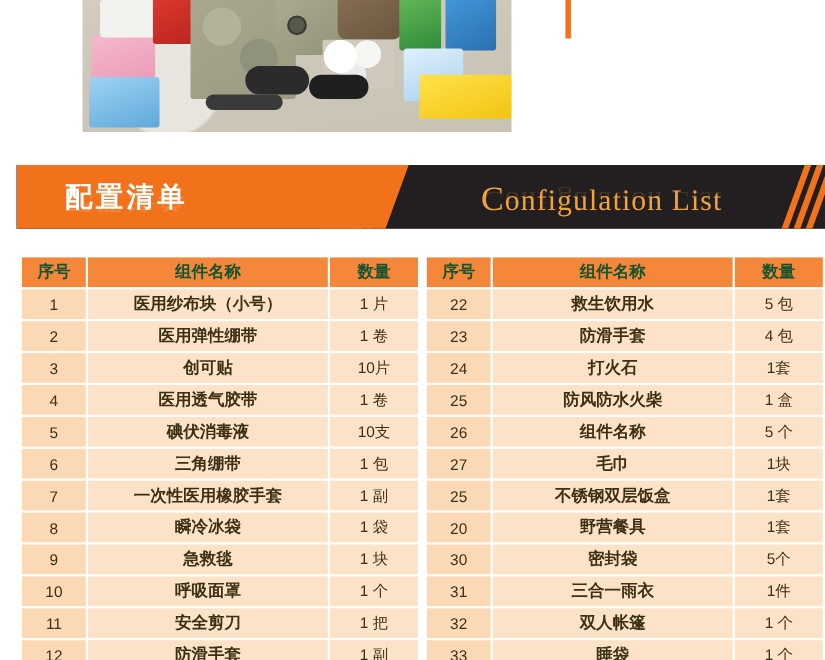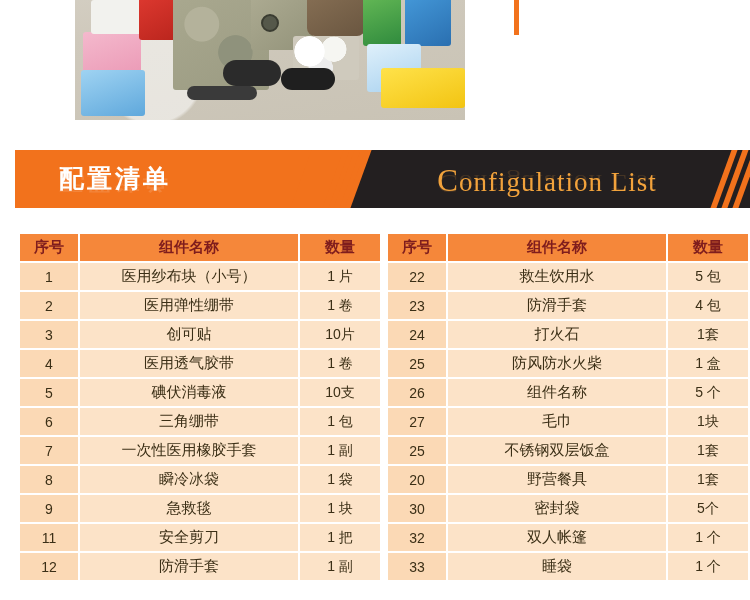--- a/index.html
+++ b/index.html
@@ -162,26 +162,26 @@
   table.parts th, table.parts td {
     height: 27px;
     text-align: center;
     vertical-align: middle;
     font-size: 14px;
     color: #3b2f16;
     background: #fce3c8;
   }
   table.parts th {
     background: #f5873a;
-    color: #7f1d1d;
+    color: #14532d;
     font-size: 15px;
     font-weight: bold;
   }
   table.parts td.idx { background: #fbd9b5; font-size: 14px; }
-  table.parts td.name { font-size: 15px; }
+  table.parts td.name { font-size: 15px; font-weight: bold; }
   table.parts td.qty { font-size: 14px; text-align: center; }
   col.c-idx  { width: 58px; }
   col.c-name { width: 218px; }
   col.c-qty  { width: 80px; }
   .gap { width: 4px; background: #ffffff !important; }
 </style>
 </head>
 <body>
 
 <div id="page">
@@ -324,20 +324,29 @@
           <tr>
             <td class="idx">9</td>
             <td class="name">急救毯</td>
             <td class="qty">1 块</td>
             <td class="gap"></td>
             <td class="idx">30</td>
             <td class="name">密封袋</td>
             <td class="qty">5个</td>
           </tr>
           <tr>
+            <td class="idx">10</td>
+            <td class="name">呼吸面罩</td>
+            <td class="qty">1 个</td>
+            <td class="gap"></td>
+            <td class="idx">31</td>
+            <td class="name">三合一雨衣</td>
+            <td class="qty">1件</td>
+          </tr>
+          <tr>
             <td class="idx">11</td>
             <td class="name">安全剪刀</td>
             <td class="qty">1 把</td>
             <td class="gap"></td>
             <td class="idx">32</td>
             <td class="name">双人帐篷</td>
             <td class="qty">1 个</td>
           </tr>
           <tr>
             <td class="idx">12</td>

